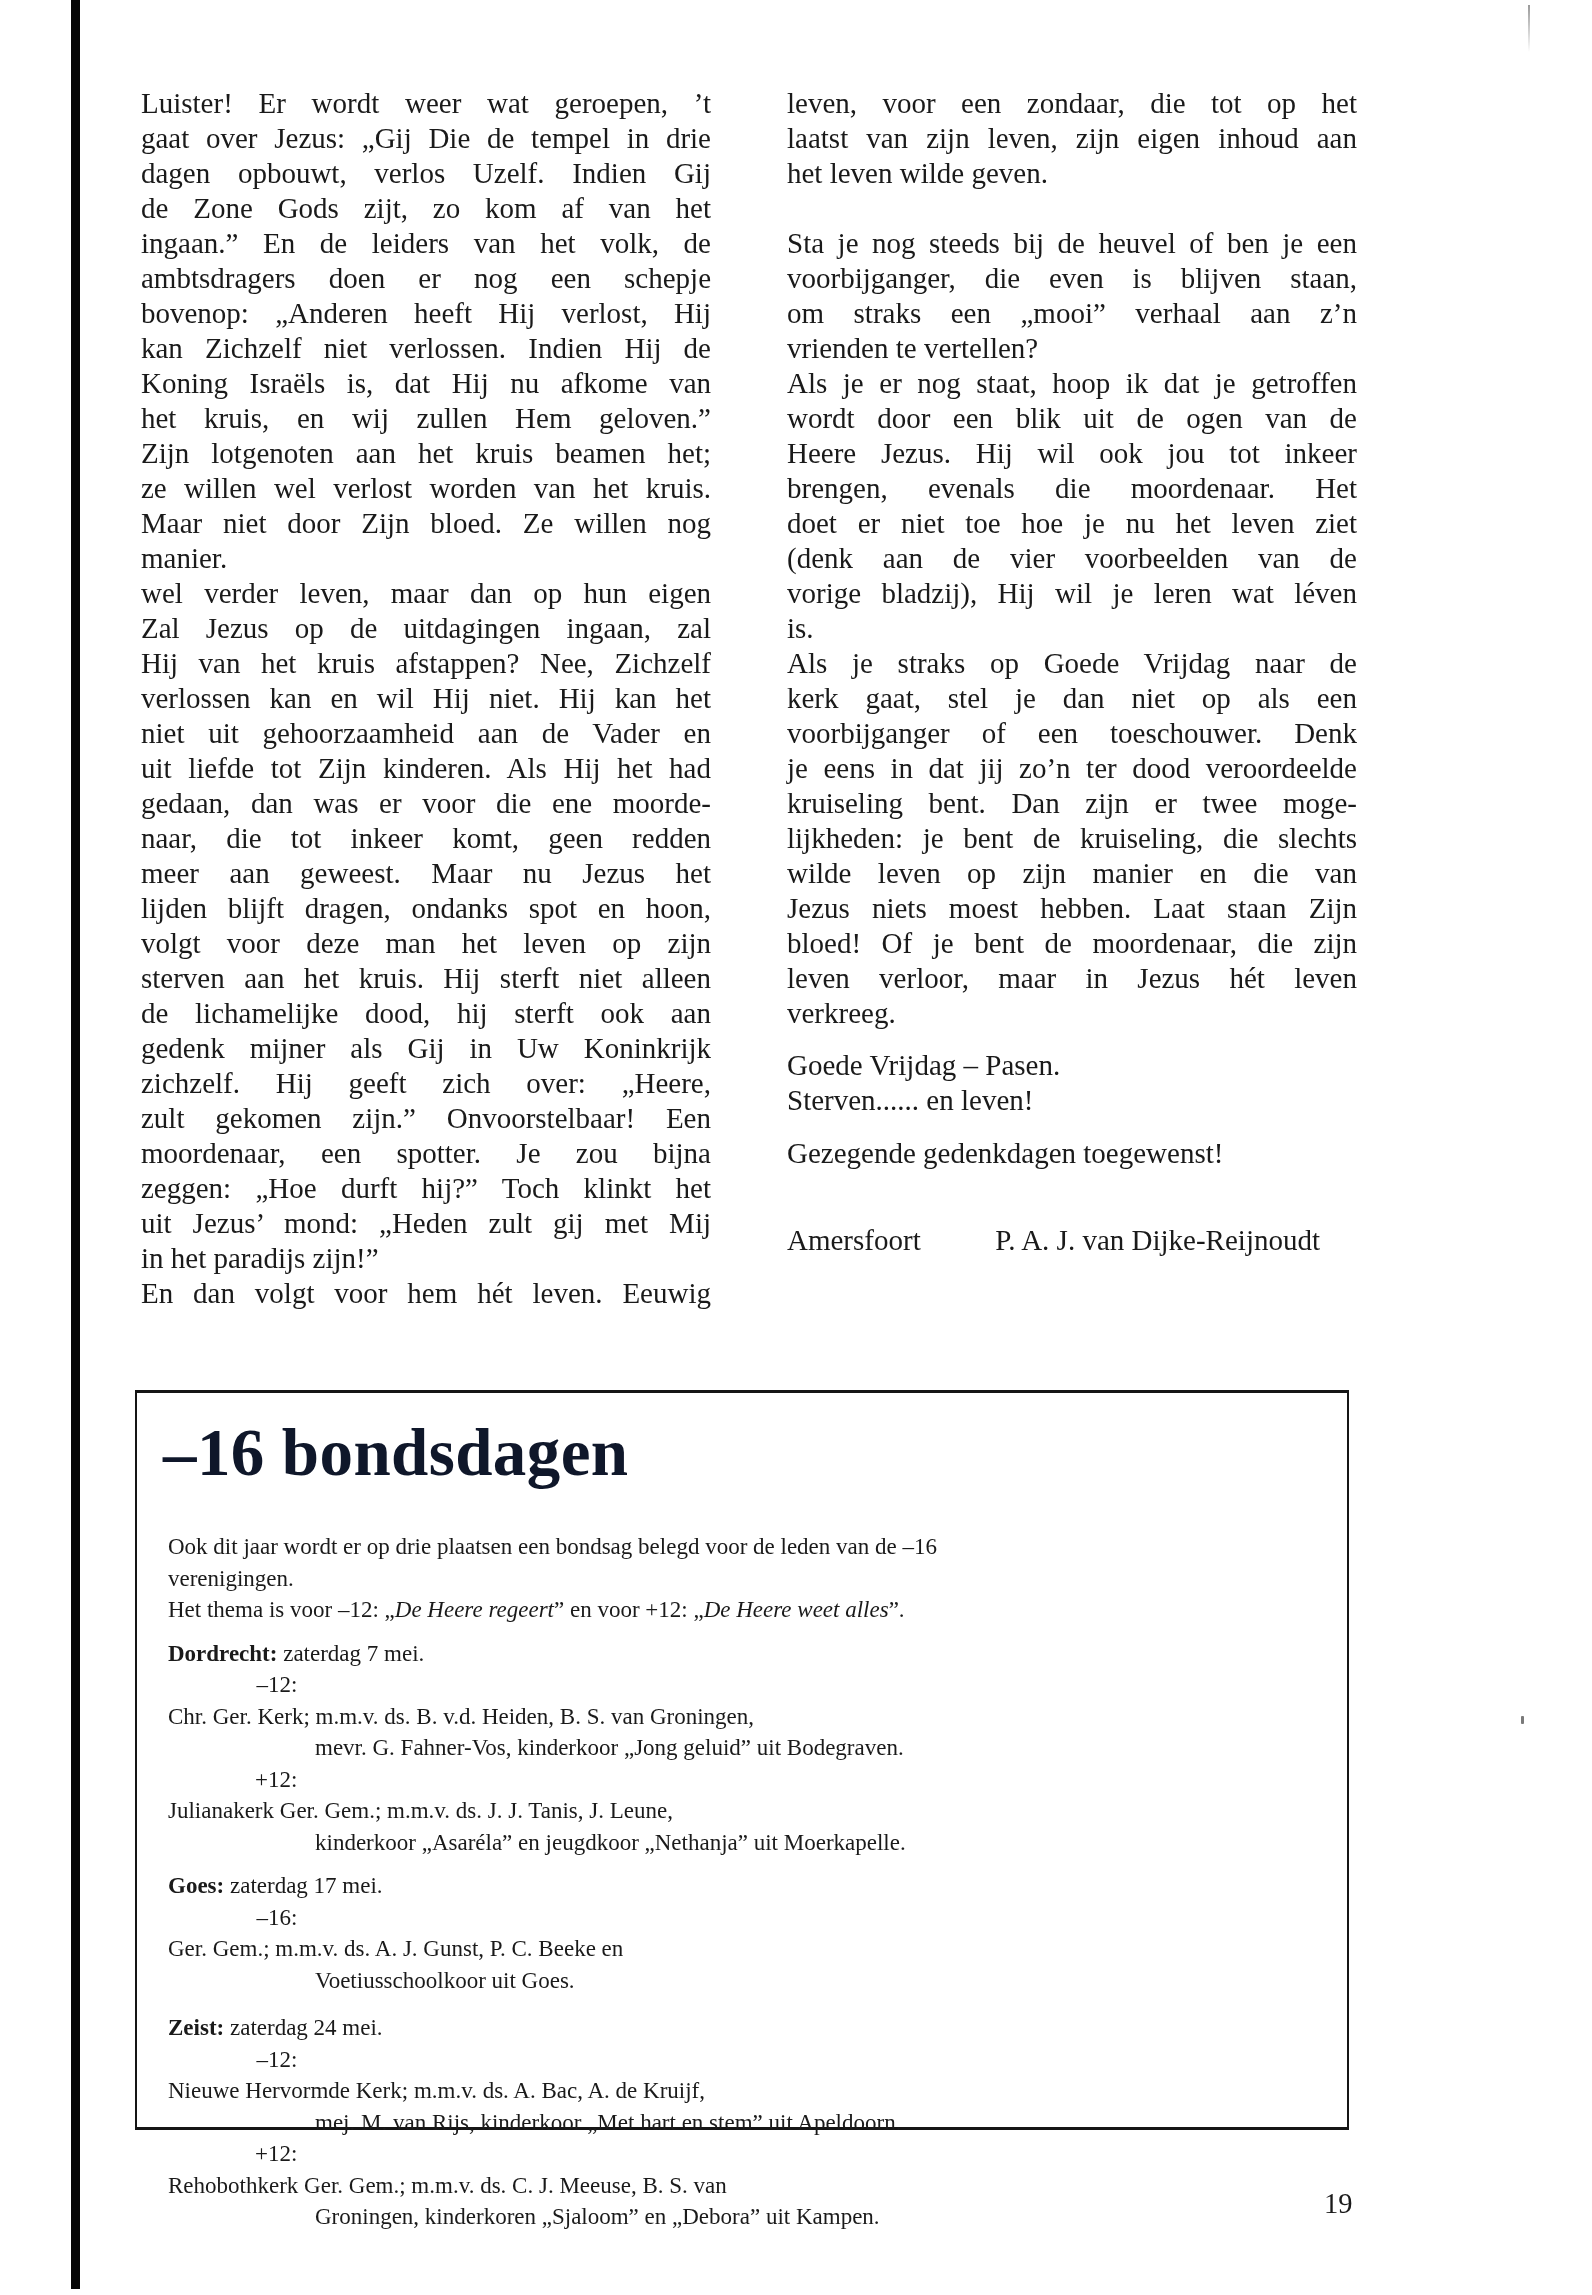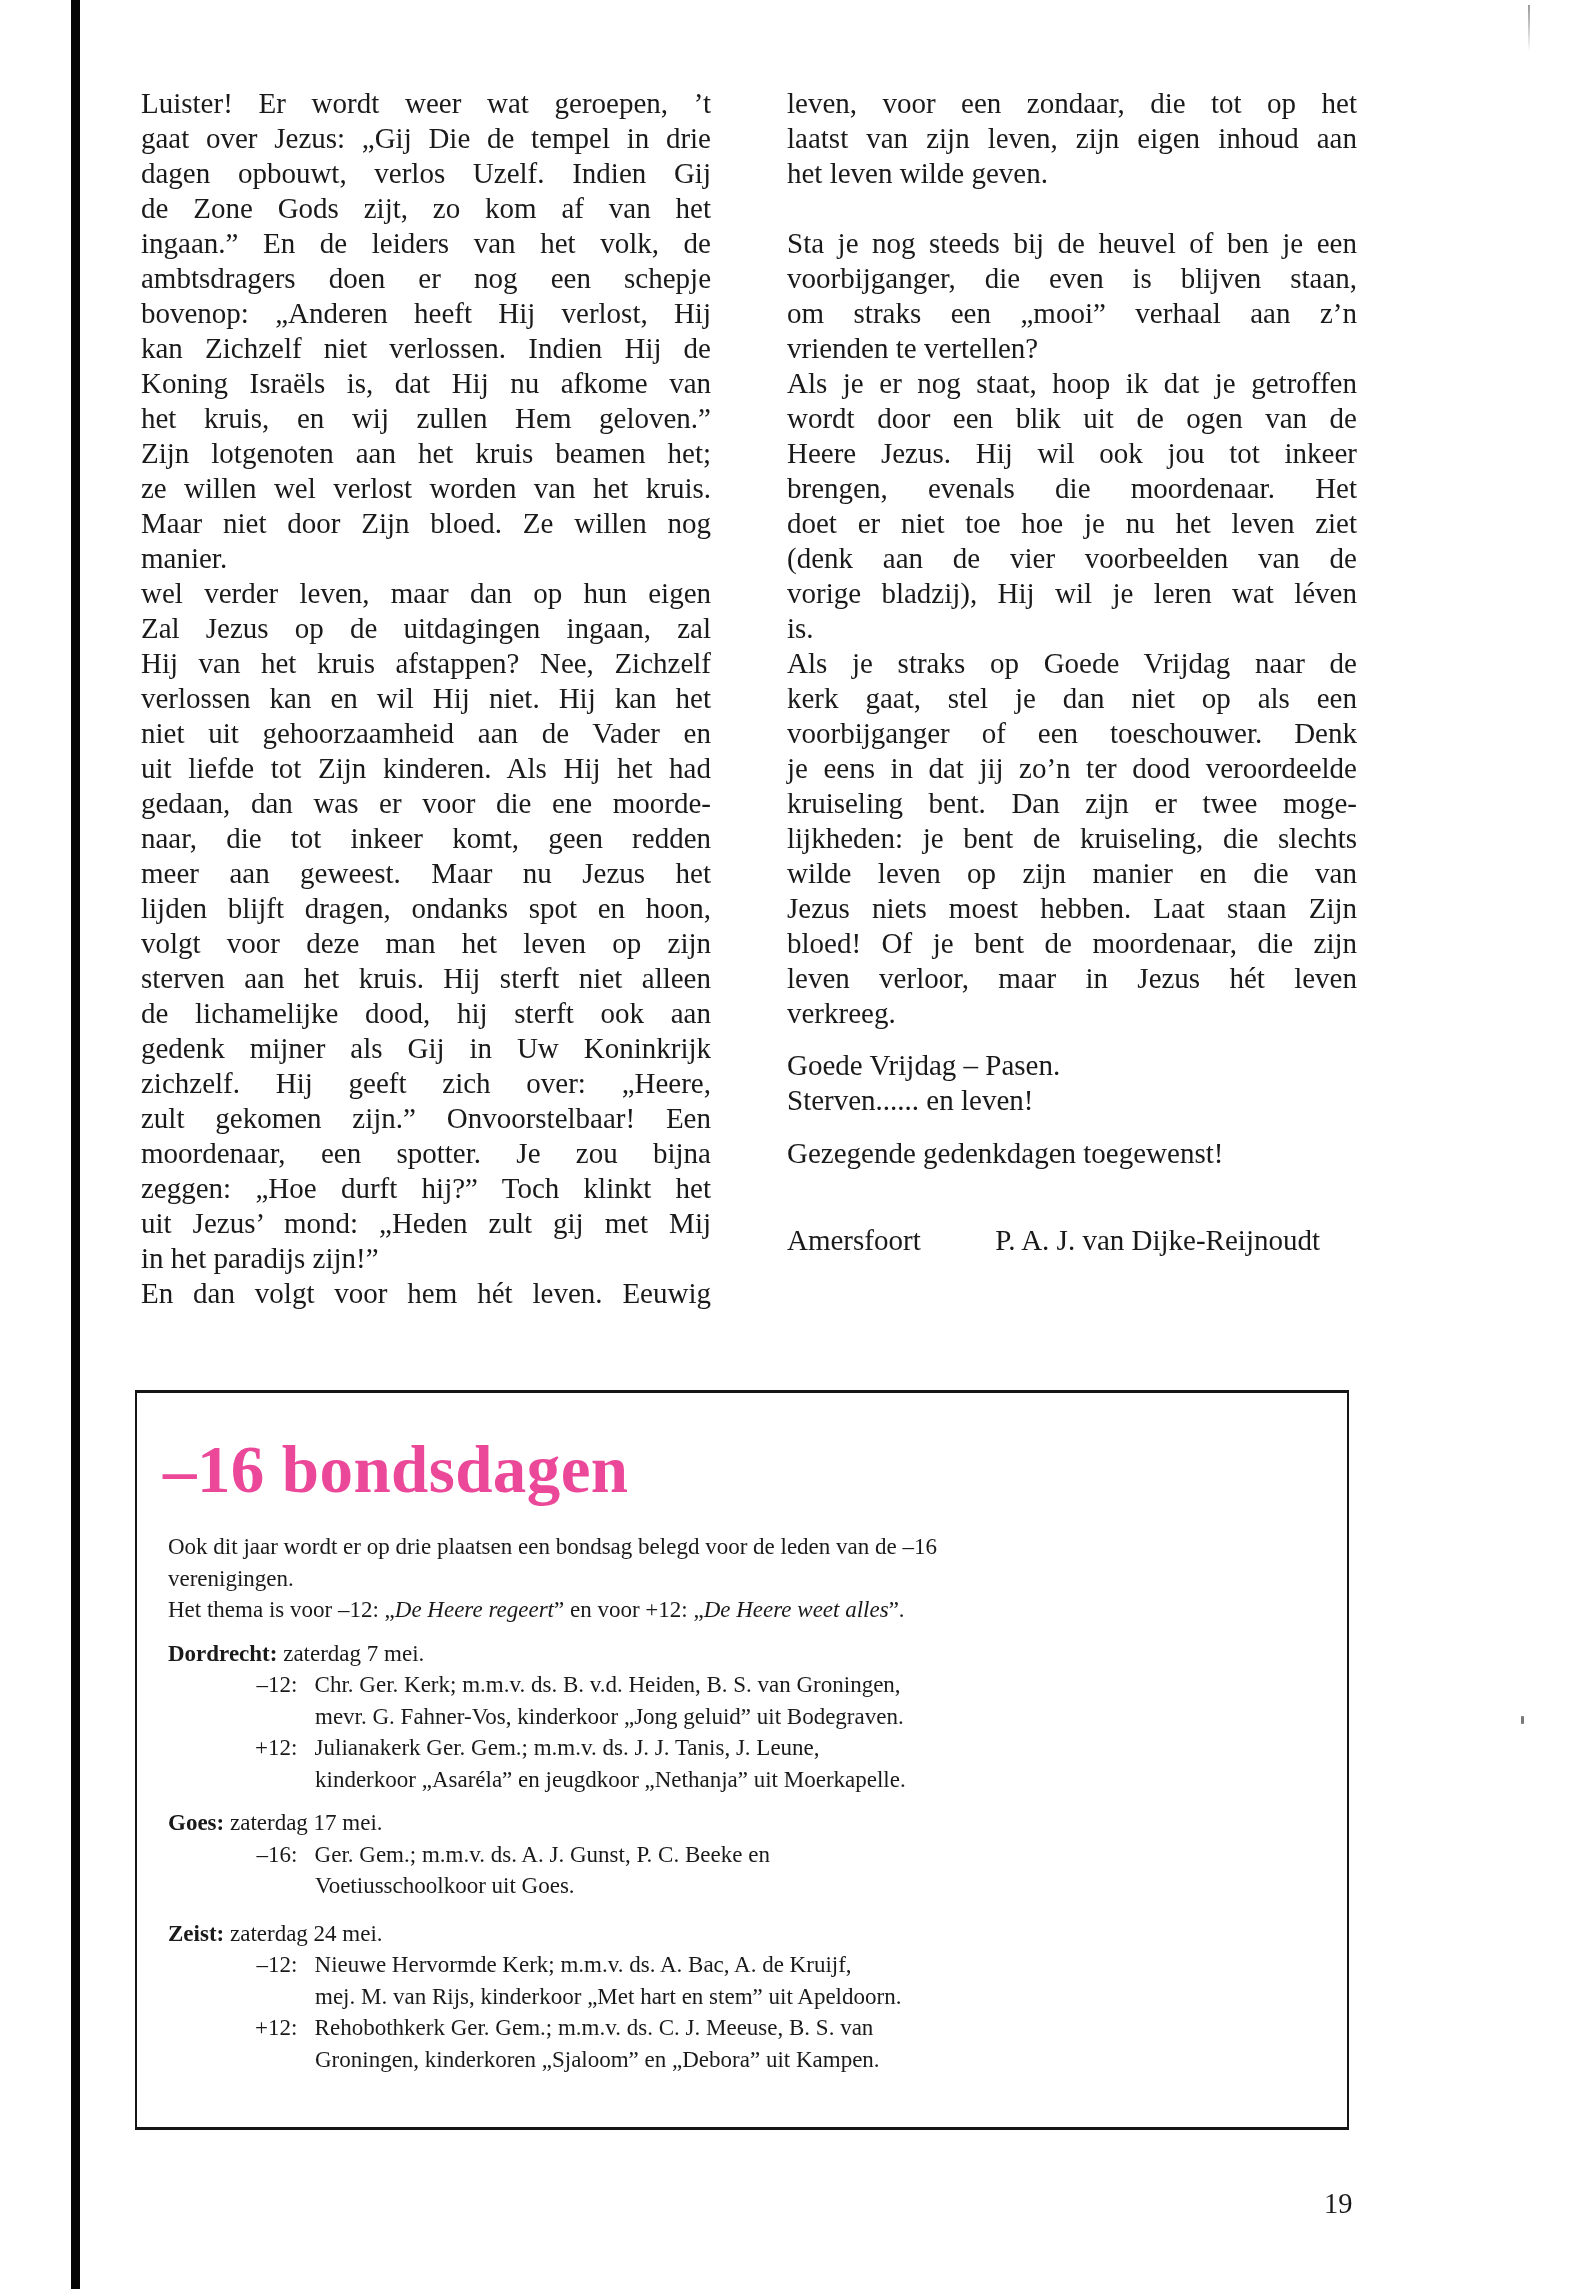--- a/index.html
+++ b/index.html
@@ -34,34 +34,34 @@
   .gap { height: 35px; }
   .gap-sm { height: 17.3px; }
   .gap-lg { height: 52px; }
 
   .box {
     position: absolute; left: 135px; top: 1390px; width: 1214px; height: 740px;
     border: 3.5px solid #151515; border-left-width: 2.6px; border-right-width: 2.6px;
     box-sizing: border-box;
   }
   .box-title {
-    position: absolute; left: 26px; top: 42px;
+    position: absolute; left: 26px; top: 25px;
     font-family: "Liberation Serif", "DejaVu Serif", serif;
     font-weight: bold; font-size: 67px; line-height: 69px; letter-spacing: 0.4px;
-    color: #ec4899;
+    color: #0f172a;
   }
   .box-body {
     position: absolute; left: 31px; top: 138px; width: 1139px;
     font-size: 23px; line-height: 31.5px;
   }
   .box-body .para { display: block; white-space: nowrap; }
   .box-body em { font-style: italic; }
   .venue { display: block; white-space: nowrap; margin-top: 12px; }
   .venue b { font-weight: bold; }
-  .entry { display: flex; white-space: nowrap; }
+  .entry { display: flex; white-space: nowrap; flex-direction: column; }
   .entry .code { width: 112px; text-align: right; padding-right: 17.3px; flex: none; padding-left: 0; box-sizing: content-box; margin-left: 17.3px; }
   .entry .text { flex: none; }
   .entry-cont { display: block; white-space: nowrap; padding-left: 147px; }
 
   .page-number {
     position: absolute; left: 1324px; top: 2186px;
     font-size: 28.5px; line-height: 35px;
   }
 </style>
 </head>

